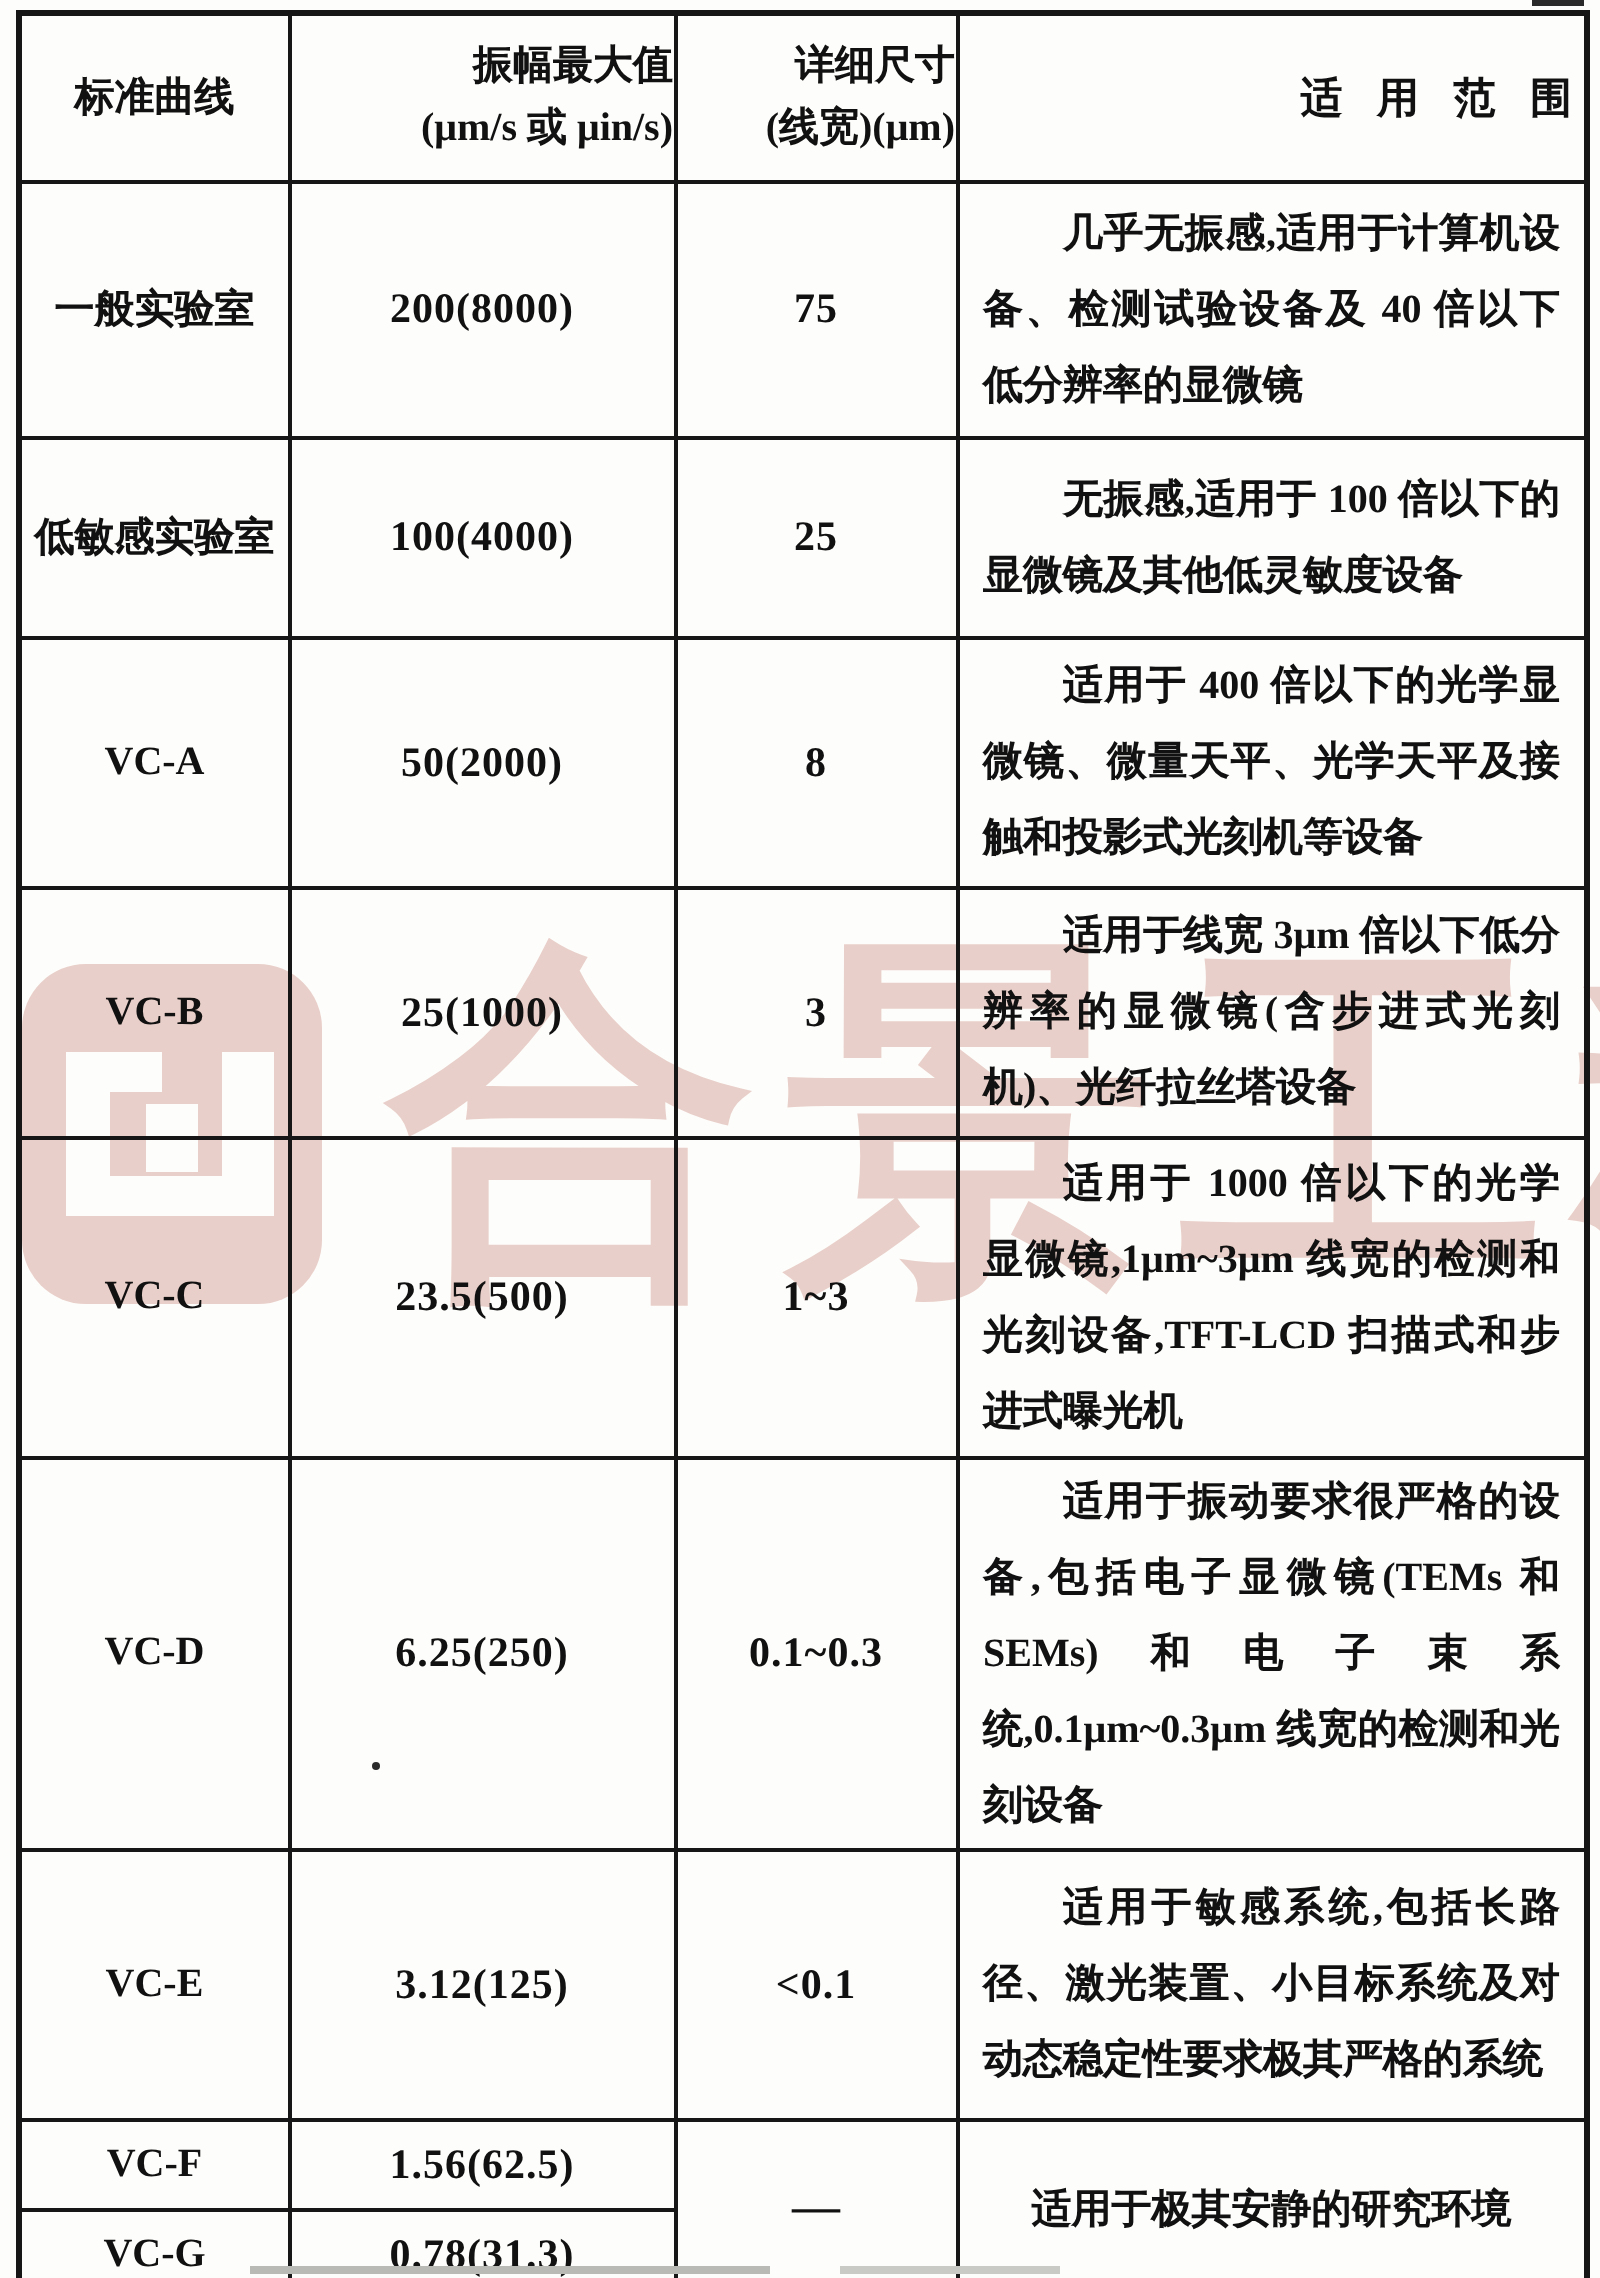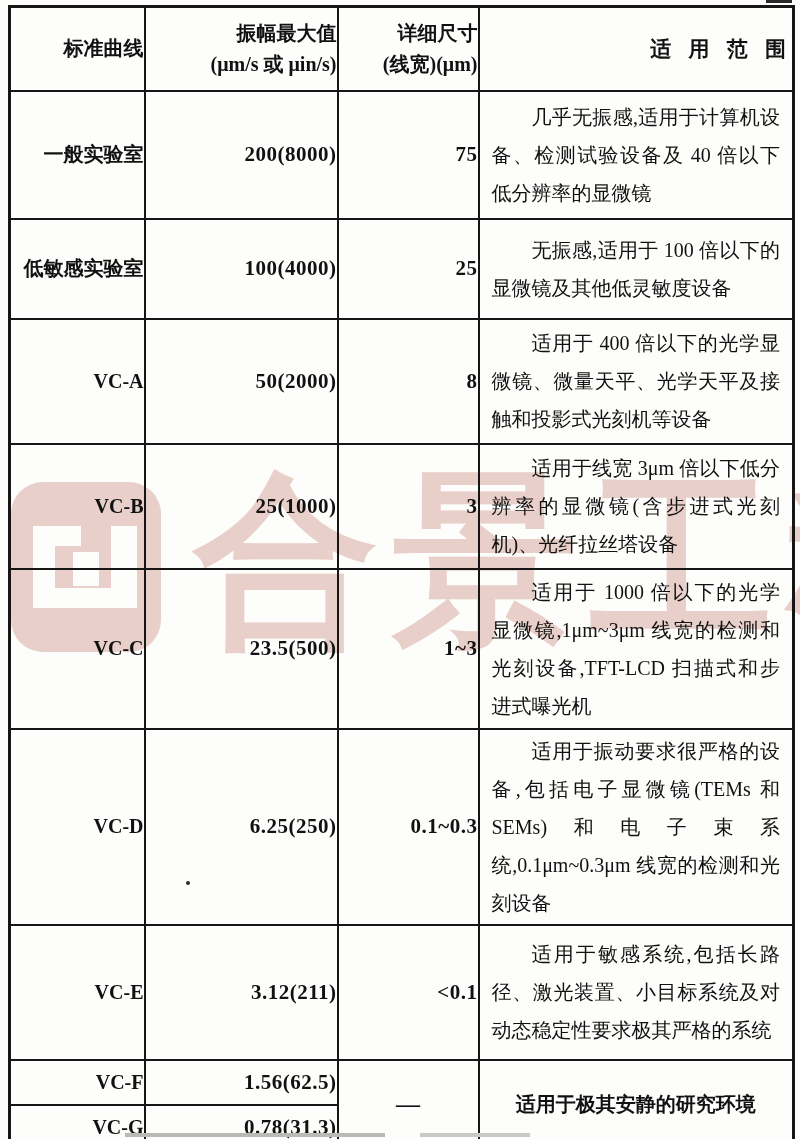--- a/index.html
+++ b/index.html
@@ -28,27 +28,27 @@
   table.vc{
     position:absolute;left:8px;top:5px;z-index:1;
     width:784px;border-collapse:collapse;table-layout:fixed;
     border:3px solid #161616;background:transparent;
     color:#111;
   }
   table.vc td{
     border:2px solid #161616;padding:0;vertical-align:middle;
     background:transparent;
   }
-  .c{text-align:right;font-size:20px;font-weight:700;}
+  .c{text-align:center;font-size:20px;font-weight:700;}
   .num{font-size:21px;font-weight:600;letter-spacing:.5px;}
   .hdr div{text-align:right;font-size:20px;font-weight:700;line-height:31px;}
   .hdr-scope{text-align:right;font-size:21px;font-weight:700;letter-spacing:6px;}
   td.scope p{
     margin:0;padding:2px 12px;
-    font-size:20px;font-weight:400;line-height:38px;
+    font-size:20px;font-weight:700;line-height:38px;
     text-align:justify;text-indent:2em;
   }
   .scope-center{text-align:center;font-size:20px;font-weight:700;}
   .dash{font-size:24px;font-weight:700;text-align:center;}
 
   
   .dot{position:absolute;left:186px;top:881px;width:4px;height:4px;
        background:#2a2a2a;border-radius:50%;z-index:2;}
   .smudge1{position:absolute;left:125px;top:1133px;width:260px;height:4px;
        background:#b9b9b5;z-index:2;}
@@ -145,21 +145,21 @@
       <td class="c">VC-D</td>
       <td class="c num">6.25(250)</td>
       <td class="c num">0.1~0.3</td>
       <td class="scope">
             <p>适用于振动要求很严格的设备,包括电子显微镜(TEMs 和 SEMs)和电子束系统,0.1μm~0.3μm 线宽的检测和光刻设备</p>
           </td>
     </tr>
 
     <tr style="height:135px">
       <td class="c">VC-E</td>
-      <td class="c num">3.12(211)</td>
+      <td class="c num">3.12(125)</td>
       <td class="c num">&lt;0.1</td>
       <td class="scope">
             <p>适用于敏感系统,包括长路径、激光装置、小目标系统及对动态稳定性要求极其严格的系统</p>
           </td>
     </tr>
 
     <tr style="height:45px">
       <td class="c">VC-F</td>
       <td class="c num">1.56(62.5)</td>
       <td class="dash" rowspan="2">—</td>

